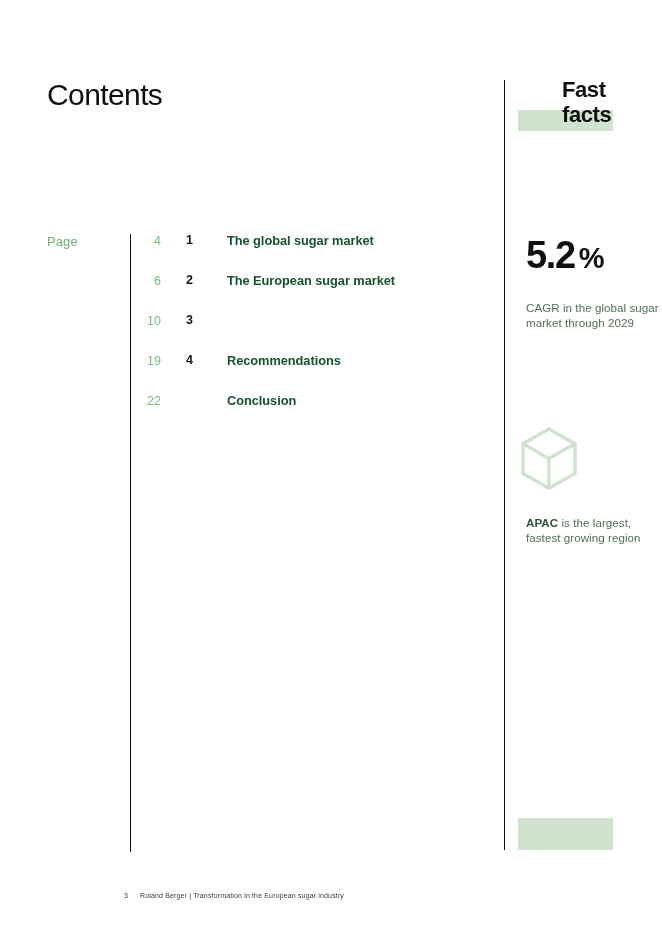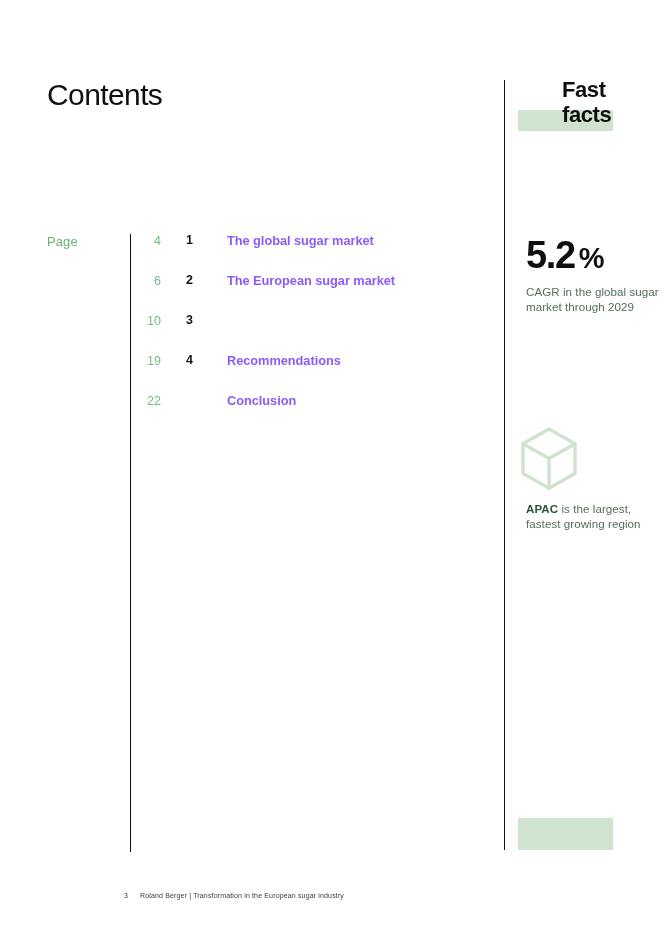--- a/index.html
+++ b/index.html
@@ -88,21 +88,21 @@
     font-weight: 700;
     color: #141414;
   }
 
   .toc-label {
     position: absolute;
     left: 180px;
     top: 1px;
     font-size: 12.8px;
     font-weight: 700;
-    color: #8b5cf6;
+    color: #14532d;
     letter-spacing: -0.05px;
     white-space: nowrap;
   }
 
   
   .ff-divider {
     position: absolute;
     left: 504px;
     top: 80px;
     width: 1.2px;
@@ -144,21 +144,21 @@
     line-height: 1;
     white-space: nowrap;
   }
   .stat-value .pct {
     font-size: 29px;
     letter-spacing: -0.6px;
     margin-left: 4px;
   }
 
   .stat-caption {
-    margin-top: 11px;
+    margin-top: 27px;
     font-size: 11.6px;
     line-height: 1.27;
     color: #52705a;
     letter-spacing: 0.05px;
   }
 
   .stat-caption .lead {
     font-weight: 700;
     color: #2e5539;
   }
@@ -252,21 +252,21 @@
 
   <svg class="cube-icon" viewBox="0 0 62 66" xmlns="http://www.w3.org/2000/svg">
     <g fill="none" stroke="#cfe3ce" stroke-width="3.4" stroke-linejoin="round" stroke-linecap="round">
       <path d="M31 3 L57 17.8 L57 47.5 L31 62.3 L5 47.5 L5 17.8 Z"></path>
       <path d="M5 17.8 L31 32.6 L57 17.8"></path>
       <path d="M31 32.6 L31 62.3"></path>
     </g>
   </svg>
 
   <div class="stat-block" style="top:500px;">
-    <div class="stat-caption" style="margin-top:2px;"><span class="lead">APAC</span><span> is the largest, fastest growing region</span></div>
+    <div class="stat-caption" style="margin-top:16px;"><span class="lead">APAC</span><span> is the largest, fastest growing region</span></div>
   </div>
 
 
   <div class="bottom-swatch"></div>
 
   <div class="footer">
     <span class="footer-pagenum">3</span><span>Roland Berger | Transformation in the European sugar industry</span>
   </div>
 
 </div>

